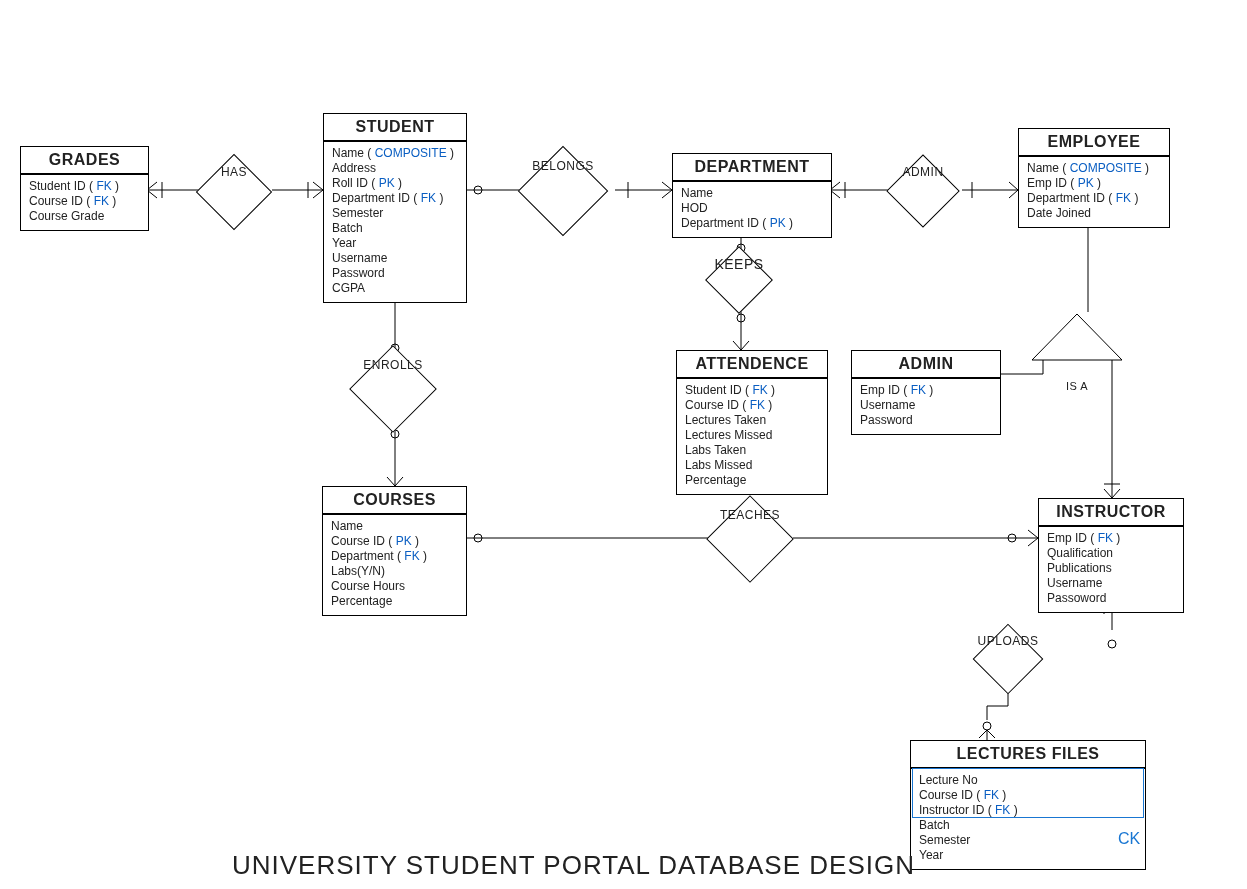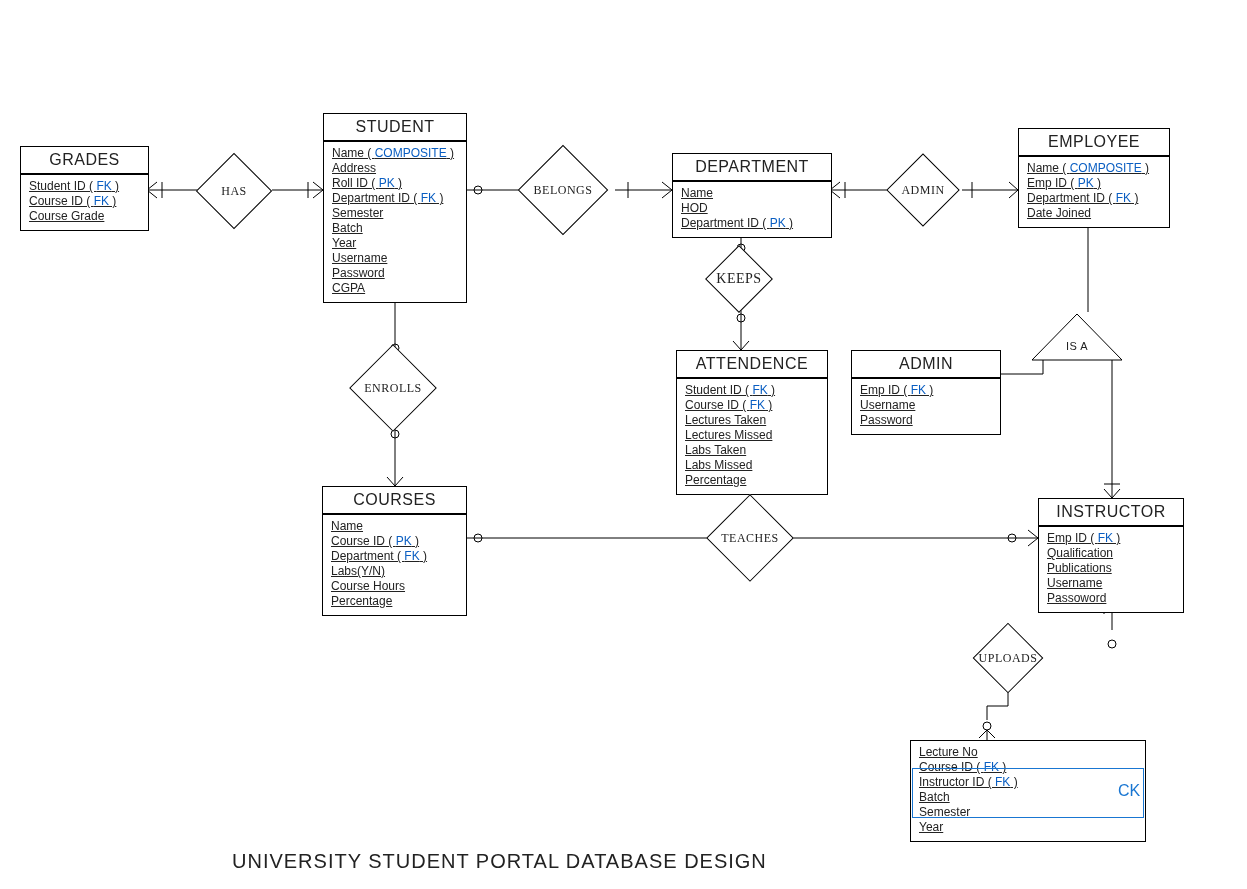--- a/index.html
+++ b/index.html
@@ -16,38 +16,36 @@
     position: absolute;
     border: 1px solid #000;
     background: #fff;
   }
   .entity .title {
     text-align: center;
     font-size: 16px;
     letter-spacing: .5px;
     padding: 4px 8px;
     border-bottom: 1px solid #000;
-    font-weight: 400;
+    font-weight: 700;
   }
   .entity .title-underline {
     border-bottom: 2px solid #000;
   }
   .entity .attrs {
     padding: 4px 8px 6px 8px;
     font-size: 12px;
     line-height: 1.25;
   }
-  .attrs div { white-space: nowrap; text-decoration: underline; }
+  .attrs div { white-space: nowrap; }
   .key { color: #0a5ec2; }
   .diamond-wrap {
     position: absolute;
     display: flex;
-    align-items: center;
     justify-content: center;
-    font-family: Liberation Serif, serif;
   }
   .diamond {
     width: 100%;
     height: 100%;
     border: 1px solid #000;
     transform: rotate(45deg);
     background: #fff;
     position: absolute;
   }
   .diamond-label {
@@ -55,40 +53,42 @@
     font-size: 12px;
     letter-spacing: .5px;
     z-index: 1;
   }
   .diamond-label-lg { font-size: 12px; }
   .triangle-wrap { position: absolute; }
   .tri-label {
     position: absolute;
     font-size: 11px;
     letter-spacing: .5px;
+    margin-top: 40px;
   }
   svg.connectors {
     position: absolute;
     left: 0; top: 0;
     width: 1247px; height: 889px;
     pointer-events: none;
   }
   .ck-box {
     position: absolute;
     border: 1px solid #1976d2;
     pointer-events: none;
   }
   .ck-label {
     position: absolute;
     color: #1976d2;
     font-size: 16px;
+    margin-top: 48px;
   }
   .page-title {
     position: absolute;
-    font-size: 20px;
+    font-size: 26px;
     letter-spacing: 1px;
     font-weight: 400;
   }
 </style>
 </head>
 <body>
 
 <svg class="connectors">
 
   <path d="M147,190 H210" stroke="#000" fill="none"></path>
@@ -234,20 +234,21 @@
   <div class="attrs">
       <div>Emp ID ( <span class="key">FK</span> )</div>
       <div>Qualification</div>
       <div>Publications</div>
       <div>Username</div>
       <div>Passoword</div>
     </div>
 </div>
 
 <div class="entity" style="left:910px; top:740px; width:234px">
+  <div class="title title-underline">LECTURES FILES</div>
   <div class="attrs">
       <div>Lecture No</div>
       <div>Course ID ( <span class="key">FK</span> )</div>
       <div>Instructor ID ( <span class="key">FK</span> )</div>
       <div>Batch</div>
       <div>Semester</div>
       <div>Year</div>
     </div>
 </div>
 

